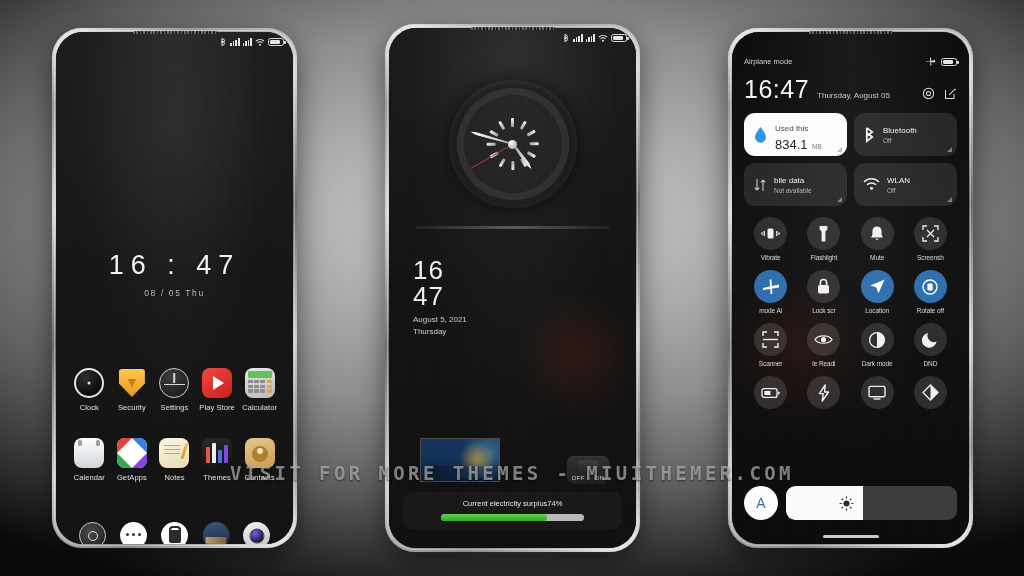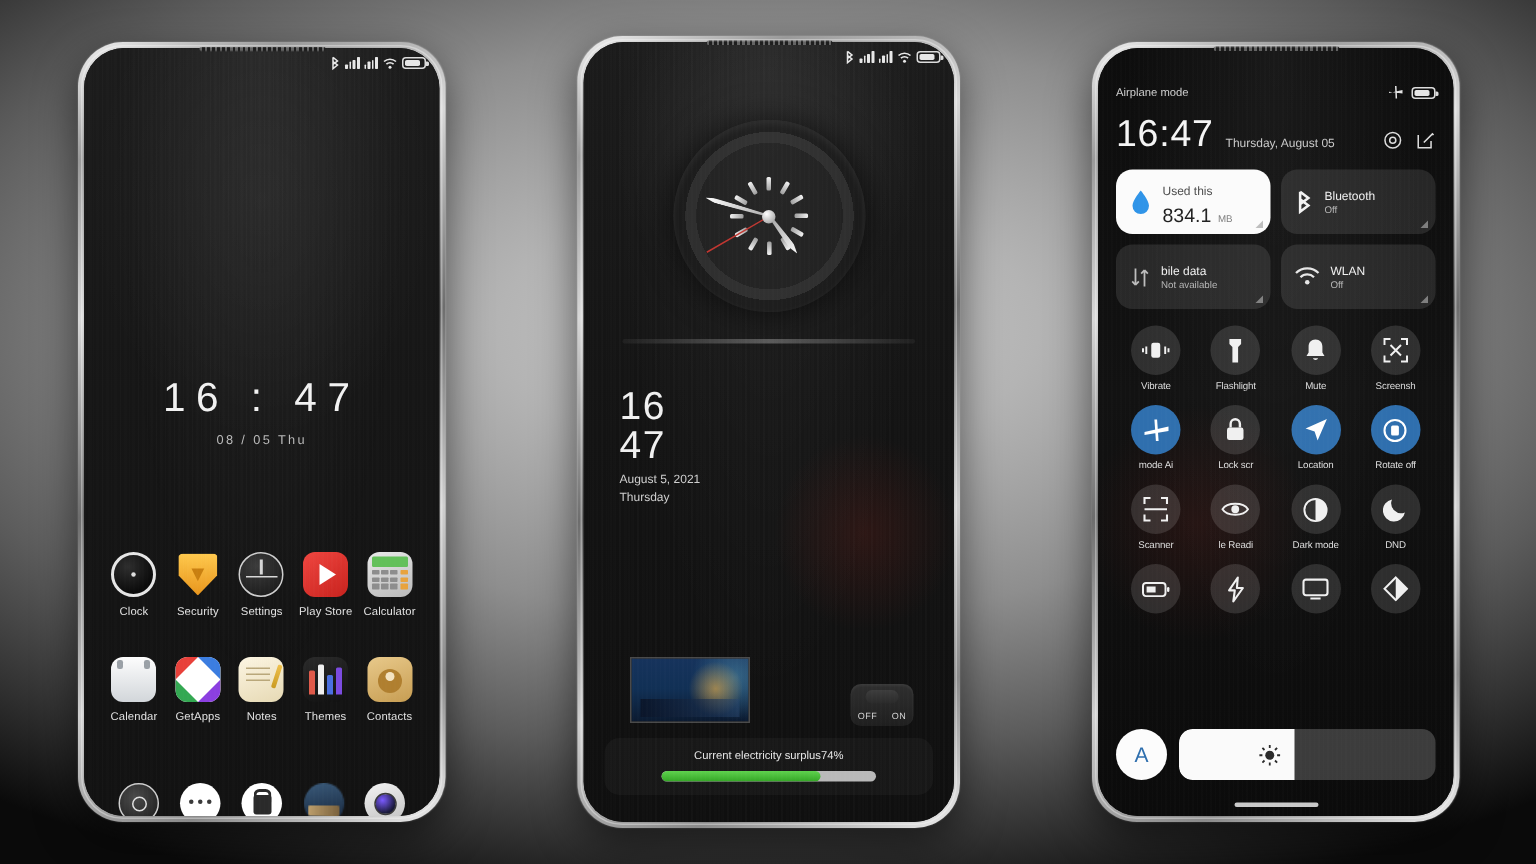--- a/index.html
+++ b/index.html
@@ -729,13 +729,14 @@
                 </svg>
             </div>
           </div>
         </div>
 
       </div>
       <div class="home-ind"></div>
     </div>
   </div>
 
+  <div class="wm">VISIT FOR MORE THEMES - MIUITHEMER.COM</div>
 </div>
 
 </body></html>

